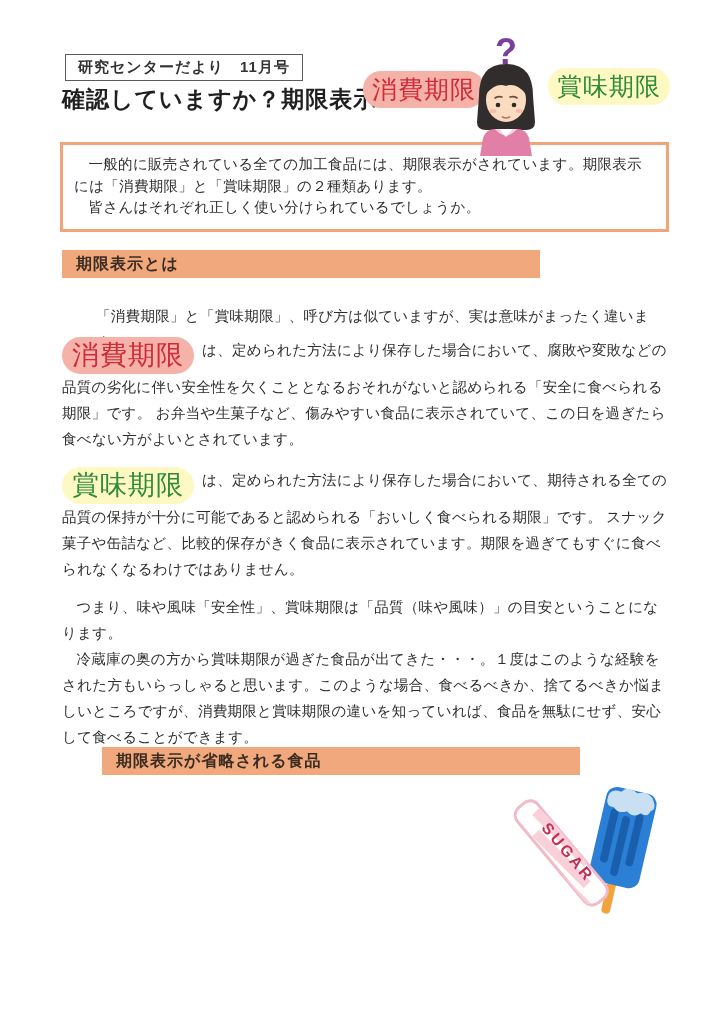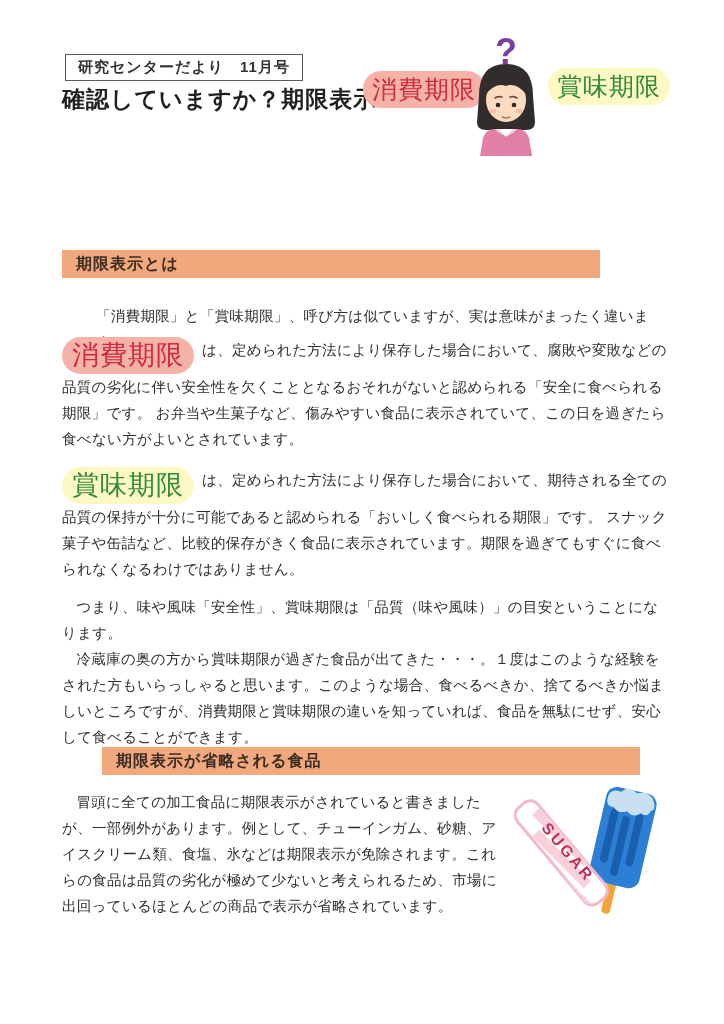--- a/index.html
+++ b/index.html
@@ -40,21 +40,21 @@
   .intro-box{
     position:absolute;left:60px;top:142px;width:581px;height:66px;
     border:3px solid #f0a478;
     background:#ffffff;
     padding:9px 11px;
     z-index:1;
   }
   .intro-box p{margin:0;font-size:14.5px;line-height:21.5px;text-indent:1em;letter-spacing:.3px;}
   
   .section-bar{
-    position:absolute;left:62px;width:538px;height:28px;
+    position:absolute;left:62px;width:478px;height:28px;
     background:#f0a87c;
     font-size:16px;font-weight:bold;color:#3a2c22;
     line-height:28px;padding-left:14px;
     letter-spacing:1px;
     box-sizing:border-box;
   }
   #bar1{top:250px;}
   #bar2{top:747px;margin-left:40px;}
   
   .bodytext{font-size:14.5px;line-height:26px;letter-spacing:.3px;}
@@ -105,20 +105,24 @@
     <ellipse cx="43" cy="81" rx="3.4" ry="2" fill="#f6b4a8" opacity="0.85"></ellipse>
     <ellipse cx="69" cy="81" rx="3.4" ry="2" fill="#f6b4a8" opacity="0.85"></ellipse>
 
     <path d="M52.5,87 q3.5,2 7,0" stroke="#b5715f" stroke-width="1.6" fill="none" stroke-linecap="round"></path>
 
     <path d="M30,126 L33,108 Q36,99 45,99 L67,99 Q76,99 79,108 L82,126 Z" fill="#e27fa6"></path>
     <path d="M45,99 Q56,112 67,99 L63,99 Q56,107 49,99 Z" fill="#f6cfdd"></path>
     <path d="M49,99 L56,107 L63,99 Z" fill="#ffffff"></path>
   </svg>
 
+  <div class="intro-box">
+    <p>一般的に販売されている全ての加工食品には、期限表示がされています。期限表示には「消費期限」と「賞味期限」の２種類あります。</p>
+    <p>皆さんはそれぞれ正しく使い分けられているでしょうか。</p>
+  </div>
 
   <div class="section-bar" id="bar1">期限表示とは</div>
 
   <p class="bodytext" id="p-naming">「消費期限」と「賞味期限」、呼び方は似ていますが、実は意味がまったく違います。</p>
 
   <p class="bodytext term-para" id="p-consumption">
     <span class="badge badge-red badge-inline">消費期限</span><span>は、定められた方法により保存した場合において、腐敗や変敗などの品質の劣化に伴い安全性を欠くこととなるおそれがないと認められる「安全に食べられる期限」です。 お弁当や生菓子など、傷みやすい食品に表示されていて、この日を過ぎたら食べない方がよいとされています。</span>
   </p>
 
   <p class="bodytext term-para" id="p-bestbefore">
@@ -155,16 +159,15 @@
           <rect x="10" y="6" width="74" height="10" fill="#f9d0da" transform="rotate(45 47 11)"></rect>
           <rect x="10" y="28" width="74" height="10" fill="#f9d0da" transform="rotate(45 47 33)"></rect>
           <rect x="10" y="50" width="74" height="10" fill="#f9d0da" transform="rotate(45 47 55)"></rect>
           <rect x="10" y="72" width="74" height="10" fill="#f9d0da" transform="rotate(45 47 77)"></rect>
           <rect x="10" y="94" width="74" height="10" fill="#f9d0da" transform="rotate(45 47 99)"></rect>
           <rect x="10" y="116" width="74" height="10" fill="#f9d0da" transform="rotate(45 47 121)"></rect>
         </g>
         <text transform="translate(26,46) rotate(50)" font-size="16" font-weight="bold" fill="#c12e56" letter-spacing="3">SUGAR</text>
       </g>
     </svg>
-    <p>冒頭に全ての加工食品に期限表示がされていると書きましたが、一部例外があります。例として、チューインガム、砂糖、アイスクリーム類、食塩、氷などは期限表示が免除されます。これらの食品は品質の劣化が極めて少ないと考えられるため、市場に出回っているほとんどの商品で表示が省略されています。</p>
   </div>
 
 </div>
 
 </body></html>

